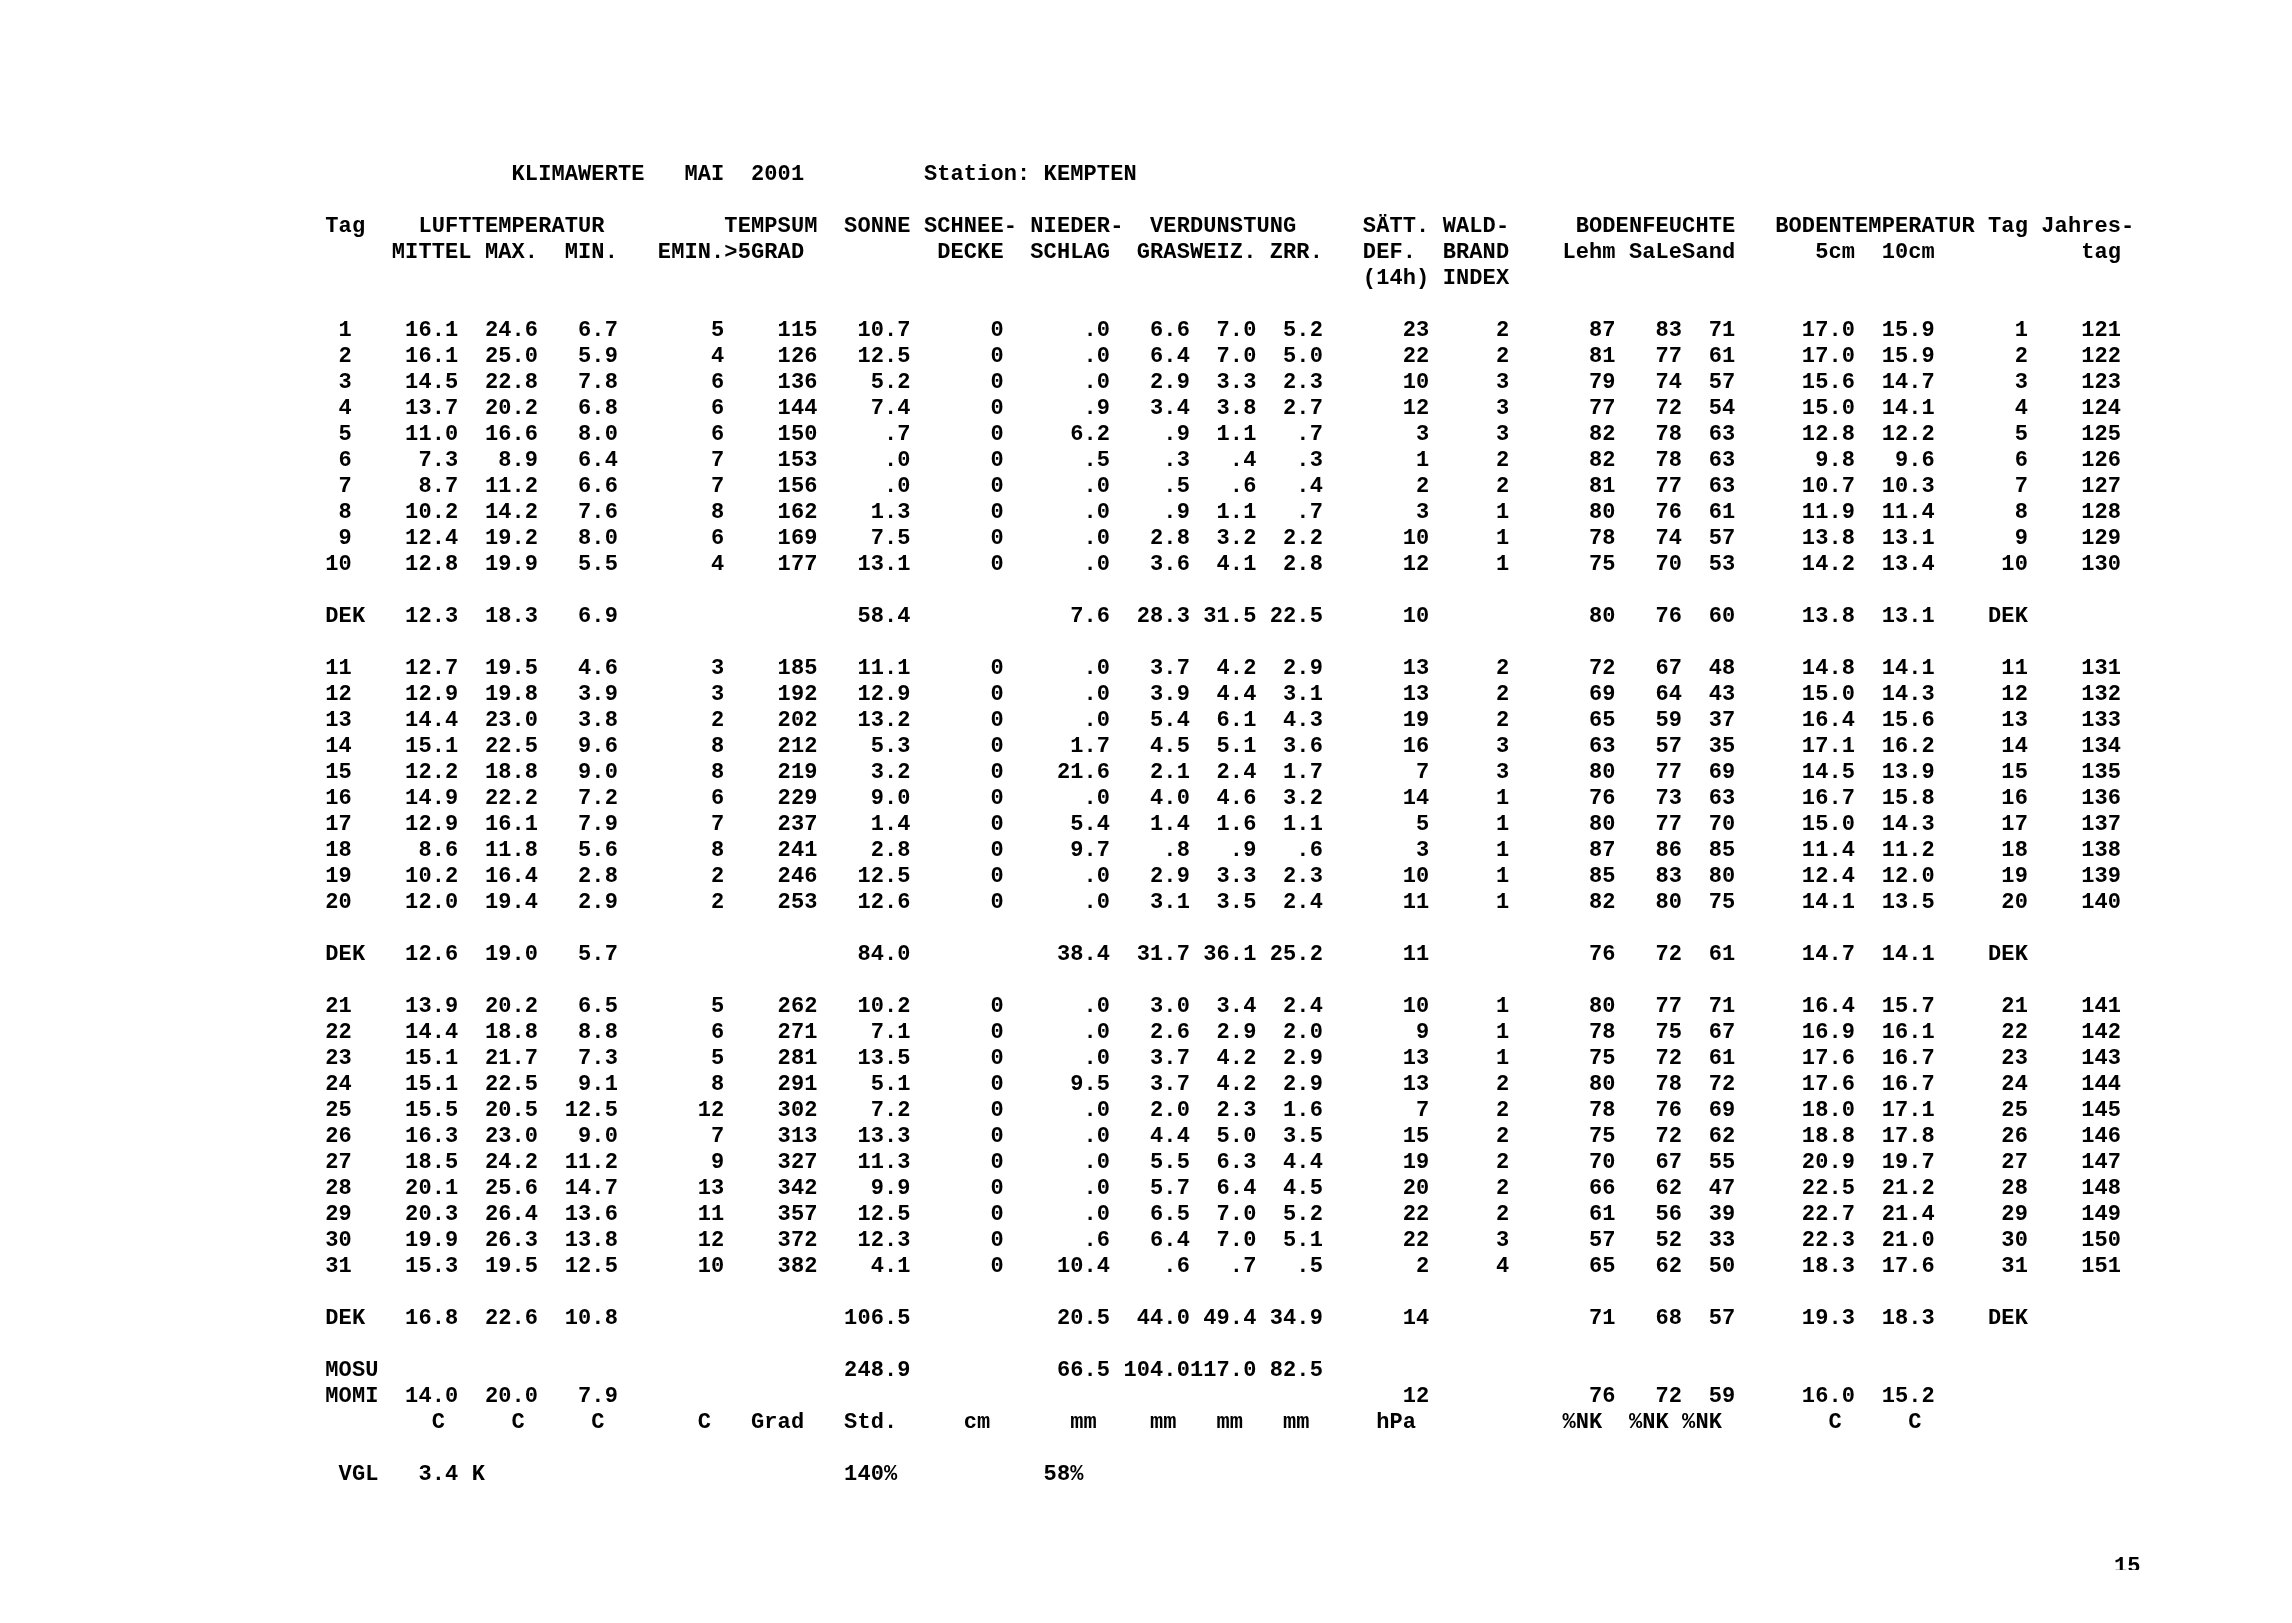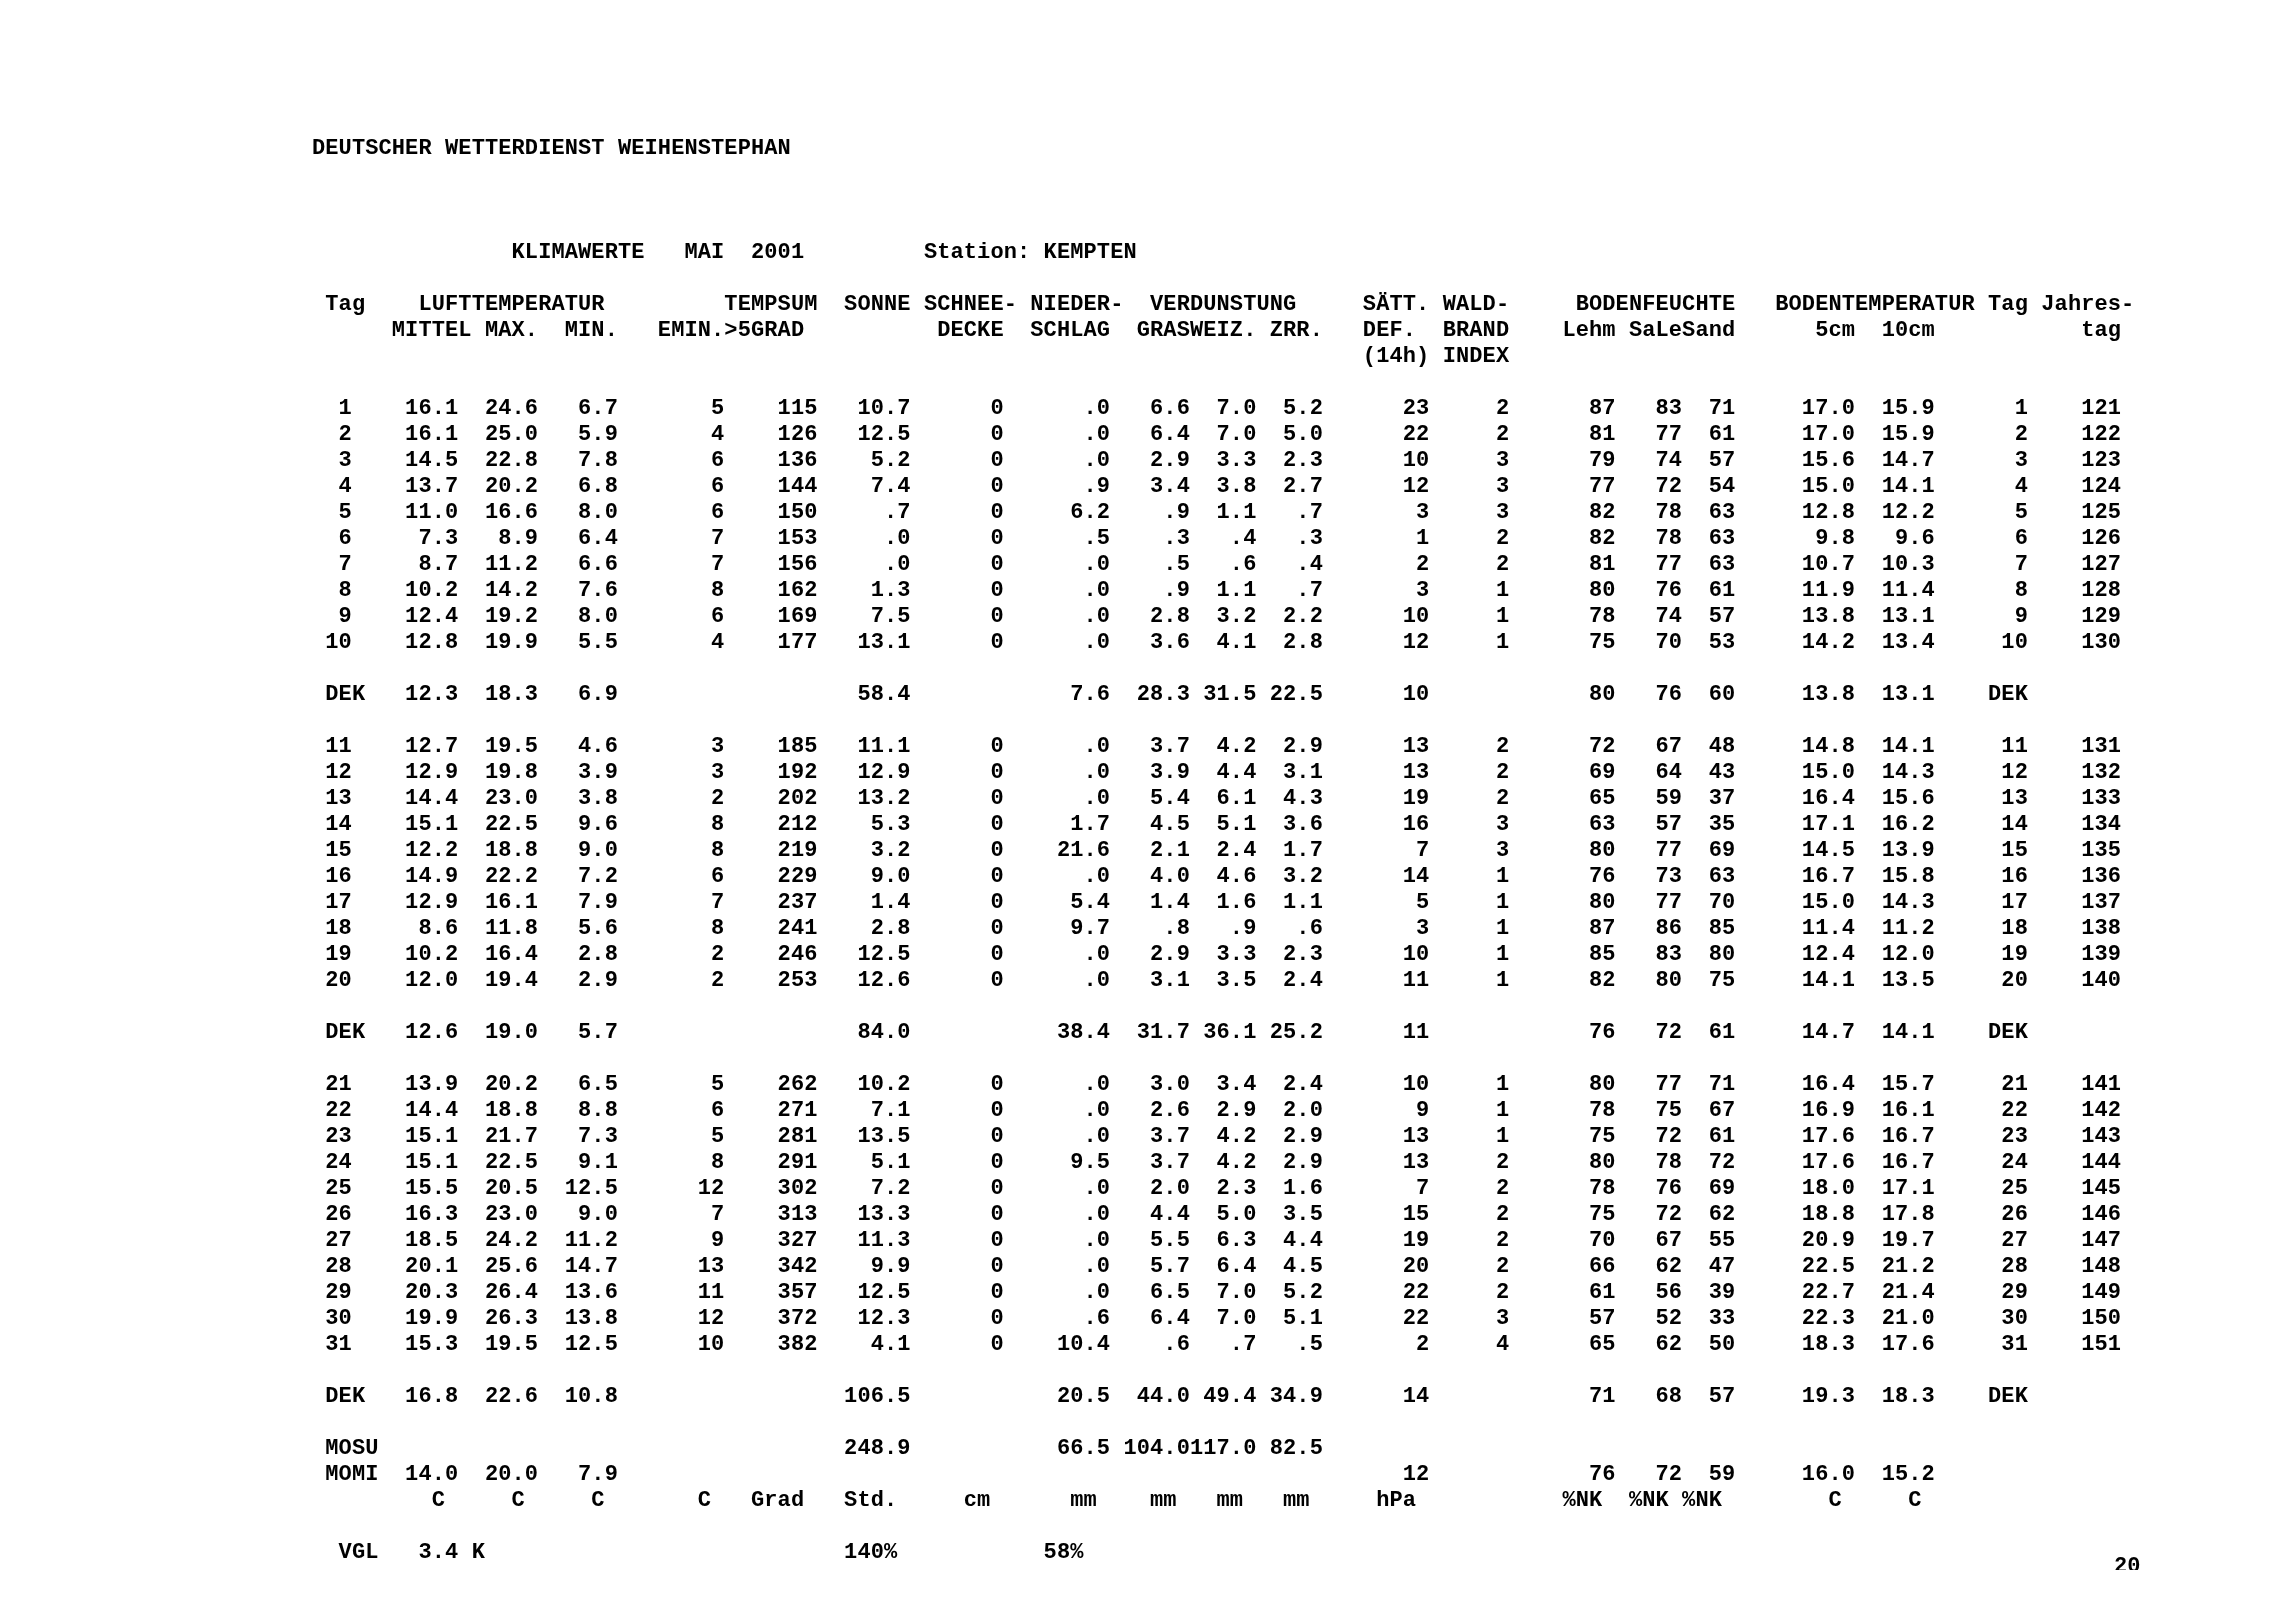--- a/index.html
+++ b/index.html
@@ -30,17 +30,16 @@
     line-height:20.6px;
     letter-spacing:0.1px;
     white-space:pre;
   }
 </style>
 </head>
 <body>
 
 <div class="page">
   <div class="sheet">
-    <div class="line">DEUTSCHER WETTERDIENST WEIHENSTEPHAN</div>
   <div class="line">&nbsp;</div><div class="line">               KLIMAWERTE   MAI  2001         Station: KEMPTEN</div><div class="line">&nbsp;</div><div class="line"> Tag    LUFTTEMPERATUR         TEMPSUM  SONNE SCHNEE- NIEDER-  VERDUNSTUNG     SÄTT. WALD-     BODENFEUCHTE   BODENTEMPERATUR Tag Jahres-</div><div class="line">      MITTEL MAX.  MIN.   EMIN.&gt;5GRAD          DECKE  SCHLAG  GRASWEIZ. ZRR.   DEF.  BRAND    Lehm SaLeSand      5cm  10cm           tag</div><div class="line">                                                                               (14h) INDEX</div><div class="line">&nbsp;</div><div class="line">  1    16.1  24.6   6.7       5    115   10.7      0      .0   6.6  7.0  5.2      23     2      87   83  71     17.0  15.9      1    121</div><div class="line">  2    16.1  25.0   5.9       4    126   12.5      0      .0   6.4  7.0  5.0      22     2      81   77  61     17.0  15.9      2    122</div><div class="line">  3    14.5  22.8   7.8       6    136    5.2      0      .0   2.9  3.3  2.3      10     3      79   74  57     15.6  14.7      3    123</div><div class="line">  4    13.7  20.2   6.8       6    144    7.4      0      .9   3.4  3.8  2.7      12     3      77   72  54     15.0  14.1      4    124</div><div class="line">  5    11.0  16.6   8.0       6    150     .7      0     6.2    .9  1.1   .7       3     3      82   78  63     12.8  12.2      5    125</div><div class="line">  6     7.3   8.9   6.4       7    153     .0      0      .5    .3   .4   .3       1     2      82   78  63      9.8   9.6      6    126</div><div class="line">  7     8.7  11.2   6.6       7    156     .0      0      .0    .5   .6   .4       2     2      81   77  63     10.7  10.3      7    127</div><div class="line">  8    10.2  14.2   7.6       8    162    1.3      0      .0    .9  1.1   .7       3     1      80   76  61     11.9  11.4      8    128</div><div class="line">  9    12.4  19.2   8.0       6    169    7.5      0      .0   2.8  3.2  2.2      10     1      78   74  57     13.8  13.1      9    129</div><div class="line"> 10    12.8  19.9   5.5       4    177   13.1      0      .0   3.6  4.1  2.8      12     1      75   70  53     14.2  13.4     10    130</div><div class="line">&nbsp;</div><div class="line"> DEK   12.3  18.3   6.9                  58.4            7.6  28.3 31.5 22.5      10            80   76  60     13.8  13.1    DEK</div><div class="line">&nbsp;</div><div class="line"> 11    12.7  19.5   4.6       3    185   11.1      0      .0   3.7  4.2  2.9      13     2      72   67  48     14.8  14.1     11    131</div><div class="line"> 12    12.9  19.8   3.9       3    192   12.9      0      .0   3.9  4.4  3.1      13     2      69   64  43     15.0  14.3     12    132</div><div class="line"> 13    14.4  23.0   3.8       2    202   13.2      0      .0   5.4  6.1  4.3      19     2      65   59  37     16.4  15.6     13    133</div><div class="line"> 14    15.1  22.5   9.6       8    212    5.3      0     1.7   4.5  5.1  3.6      16     3      63   57  35     17.1  16.2     14    134</div><div class="line"> 15    12.2  18.8   9.0       8    219    3.2      0    21.6   2.1  2.4  1.7       7     3      80   77  69     14.5  13.9     15    135</div><div class="line"> 16    14.9  22.2   7.2       6    229    9.0      0      .0   4.0  4.6  3.2      14     1      76   73  63     16.7  15.8     16    136</div><div class="line"> 17    12.9  16.1   7.9       7    237    1.4      0     5.4   1.4  1.6  1.1       5     1      80   77  70     15.0  14.3     17    137</div><div class="line"> 18     8.6  11.8   5.6       8    241    2.8      0     9.7    .8   .9   .6       3     1      87   86  85     11.4  11.2     18    138</div><div class="line"> 19    10.2  16.4   2.8       2    246   12.5      0      .0   2.9  3.3  2.3      10     1      85   83  80     12.4  12.0     19    139</div><div class="line"> 20    12.0  19.4   2.9       2    253   12.6      0      .0   3.1  3.5  2.4      11     1      82   80  75     14.1  13.5     20    140</div><div class="line">&nbsp;</div><div class="line"> DEK   12.6  19.0   5.7                  84.0           38.4  31.7 36.1 25.2      11            76   72  61     14.7  14.1    DEK</div><div class="line">&nbsp;</div><div class="line"> 21    13.9  20.2   6.5       5    262   10.2      0      .0   3.0  3.4  2.4      10     1      80   77  71     16.4  15.7     21    141</div><div class="line"> 22    14.4  18.8   8.8       6    271    7.1      0      .0   2.6  2.9  2.0       9     1      78   75  67     16.9  16.1     22    142</div><div class="line"> 23    15.1  21.7   7.3       5    281   13.5      0      .0   3.7  4.2  2.9      13     1      75   72  61     17.6  16.7     23    143</div><div class="line"> 24    15.1  22.5   9.1       8    291    5.1      0     9.5   3.7  4.2  2.9      13     2      80   78  72     17.6  16.7     24    144</div><div class="line"> 25    15.5  20.5  12.5      12    302    7.2      0      .0   2.0  2.3  1.6       7     2      78   76  69     18.0  17.1     25    145</div><div class="line"> 26    16.3  23.0   9.0       7    313   13.3      0      .0   4.4  5.0  3.5      15     2      75   72  62     18.8  17.8     26    146</div><div class="line"> 27    18.5  24.2  11.2       9    327   11.3      0      .0   5.5  6.3  4.4      19     2      70   67  55     20.9  19.7     27    147</div><div class="line"> 28    20.1  25.6  14.7      13    342    9.9      0      .0   5.7  6.4  4.5      20     2      66   62  47     22.5  21.2     28    148</div><div class="line"> 29    20.3  26.4  13.6      11    357   12.5      0      .0   6.5  7.0  5.2      22     2      61   56  39     22.7  21.4     29    149</div><div class="line"> 30    19.9  26.3  13.8      12    372   12.3      0      .6   6.4  7.0  5.1      22     3      57   52  33     22.3  21.0     30    150</div><div class="line"> 31    15.3  19.5  12.5      10    382    4.1      0    10.4    .6   .7   .5       2     4      65   62  50     18.3  17.6     31    151</div><div class="line">&nbsp;</div><div class="line"> DEK   16.8  22.6  10.8                 106.5           20.5  44.0 49.4 34.9      14            71   68  57     19.3  18.3    DEK</div><div class="line">&nbsp;</div><div class="line"> MOSU                                   248.9           66.5 104.0117.0 82.5</div><div class="line"> MOMI  14.0  20.0   7.9                                                           12            76   72  59     16.0  15.2</div><div class="line">         C     C     C       C   Grad   Std.     cm      mm    mm   mm   mm     hPa           %NK  %NK %NK        C     C</div><div class="line">&nbsp;</div><div class="line">  VGL   3.4 K                           140%           58%</div></div>
-  <div class="page-number">20</div>
+  <div class="page-number">15</div>
 </div>
 
 
 </body></html>

